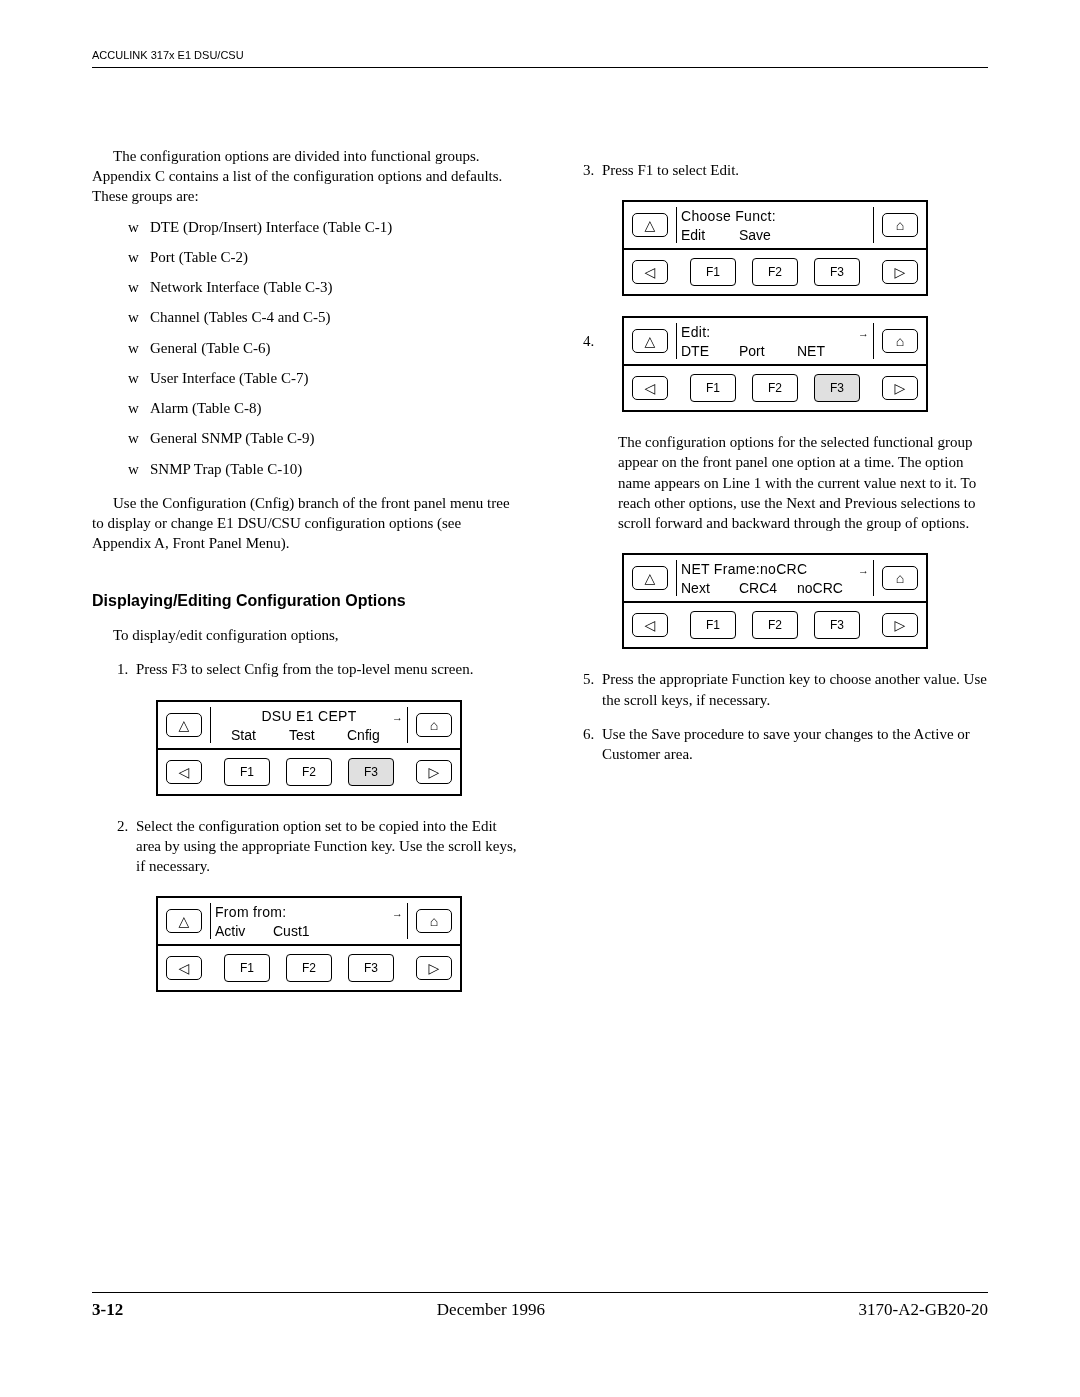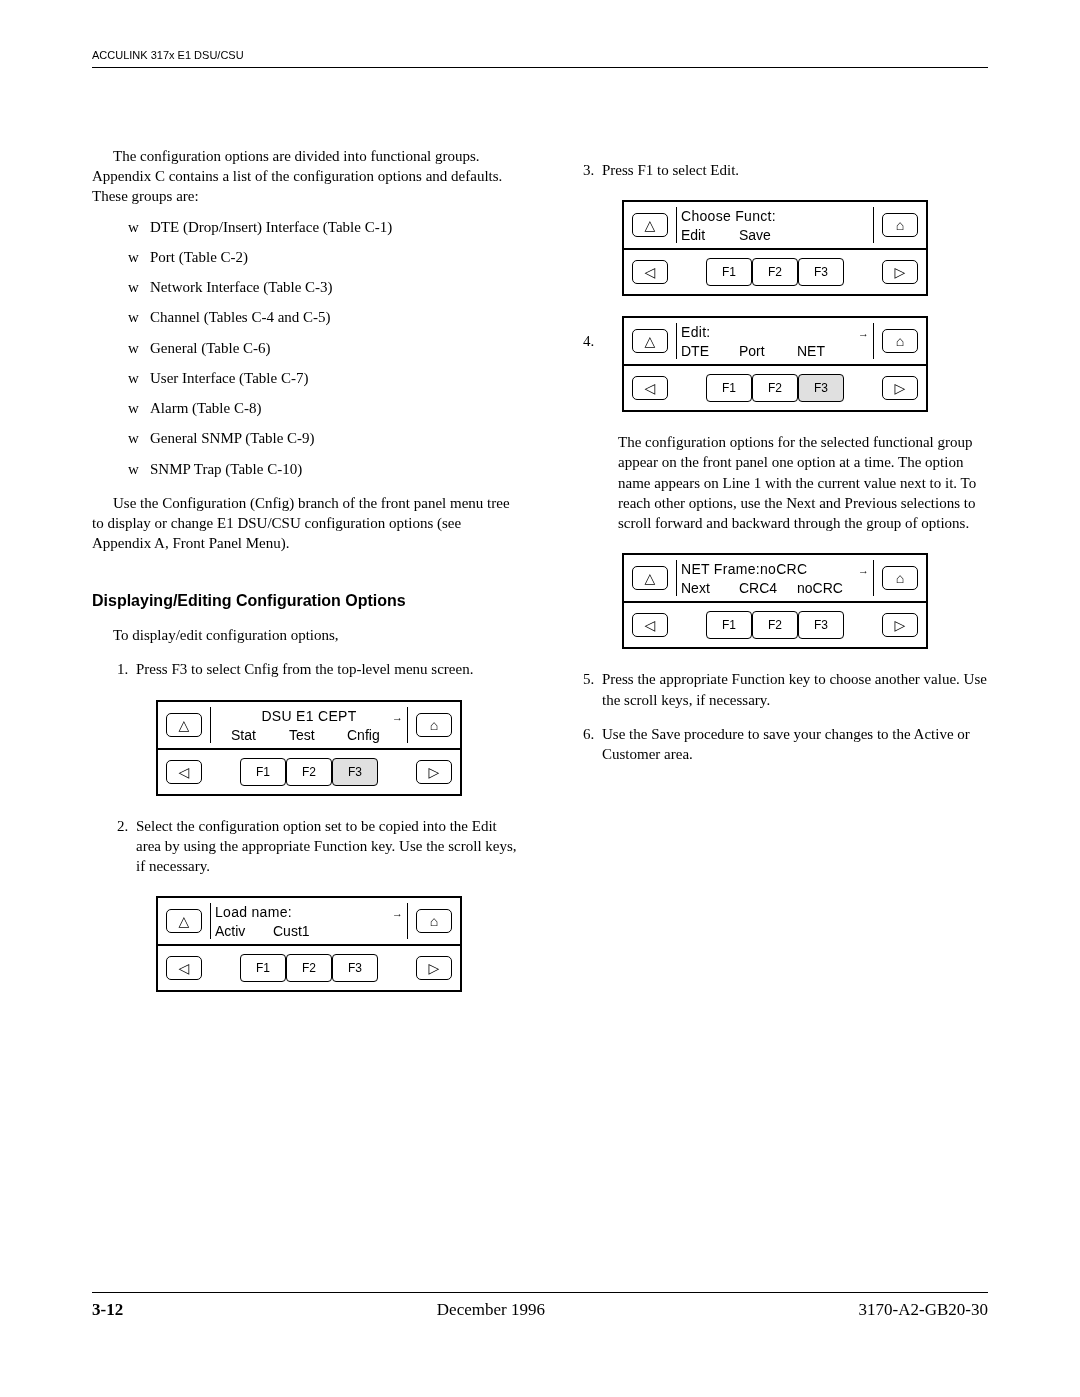--- a/index.html
+++ b/index.html
@@ -119,20 +119,21 @@
     display: flex;
     gap: 18px;
   }
   .lcd-soft.center { justify-content: center; width:100%; }
   .lcd-soft span { min-width: 40px; }
   .fn-group {
     flex: 1;
     margin: 1px 8px;
     display: flex;
     justify-content: center;
+    gap: 16px;
     text-align: center;
   }
   .fn-btn {
     width: 44px;
     height: 26px;
     border: 1.5px solid #000;
     border-radius: 4px;
     font-size: 12px;
     display: flex;
     align-items: center;
@@ -216,21 +217,21 @@
         </div>
       </li>
 
       <li>
         <span>Select the configuration option set to be copied into the Edit area by using the appropriate Function key. Use the scroll keys, if necessary.</span>
 
         <div class="panel">
           <div class="panel-row">
             <div class="side-btn">△</div>
             <div class="lcd-box">
-              <div class="lcd-line">Load name:</div>
+              <div class="lcd-line">From from:</div>
               <div class="lcd-soft">
                 <span>Activ</span>
                 <span>Cust1</span>
               </div>
               <div class="lcd-arrow">→</div>
             </div>
             <div class="side-btn">⌂</div>
           </div>
           <div class="panel-row">
             <div class="side-btn">◁</div>
@@ -338,14 +339,14 @@
       <li><span>Press the appropriate Function key to choose another value. Use the scroll keys, if necessary.</span></li>
       <li><span>Use the Save procedure to save your changes to the Active or Customer area.</span></li>
     </ol>
 
   </div>
 </div>
 
 <div class="footer">
   <span class="left">3-12</span>
   <span>December 1996</span>
-  <span>3170-A2-GB20-30</span>
+  <span>3170-A2-GB20-20</span>
 </div>
 
 </body></html>

